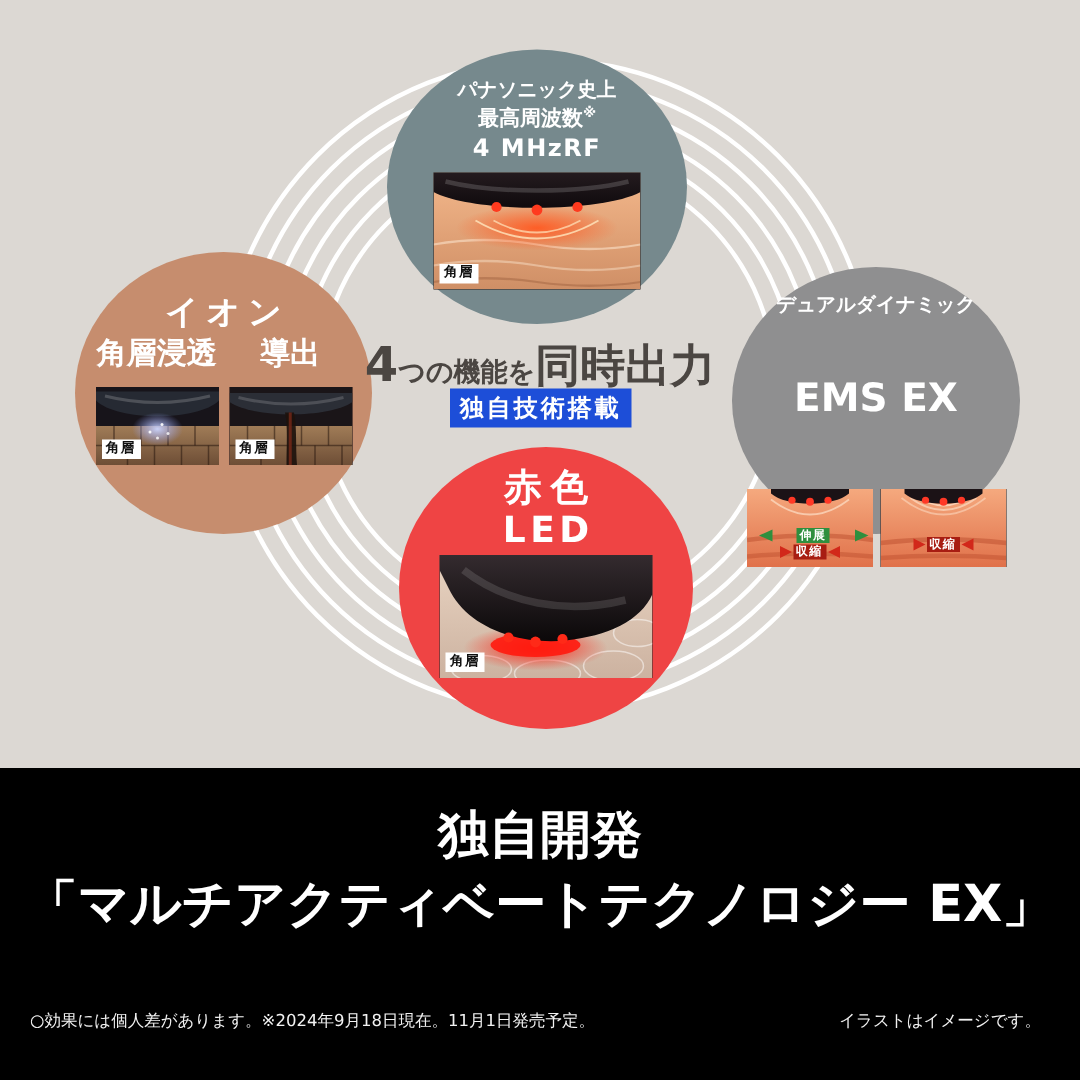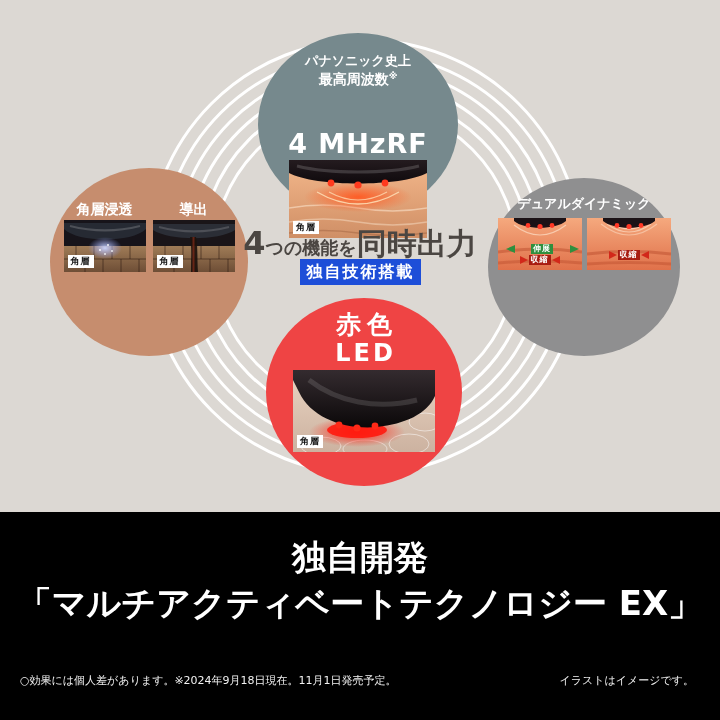--- a/index.html
+++ b/index.html
@@ -22,26 +22,26 @@
     box-sizing:border-box;
   }
   .circle-rf  { left:258px; top:33px;  width:200px; height:183px; background:#76898d; padding-top:20px; }
   .circle-ion { left:50px;  top:168px; width:198px; height:188px; background:#c68d6e; padding-top:28px; }
   .circle-ems { left:488px; top:178px; width:192px; height:178px; background:#8f8f90; padding-top:18px; }
   .circle-led { left:266px; top:298px; width:196px; height:188px; background:#a26b74; padding-top:12px; }
 
   .rf-l1 { font-size:13px; line-height:15px; }
   .rf-l2 { font-size:14px; line-height:16px; }
   .rf-l2 .sup { font-size:9px; vertical-align:5px; }
-  .rf-l3 { font-size:27px; line-height:24px; letter-spacing:1px;margin-top:45px; }
+  .rf-l3 { font-size:16px; line-height:24px; letter-spacing:1px; }
 
   .ion-title { font-size:22px; line-height:26px; letter-spacing:5px; text-indent:5px; }
   .ion-cols { display:flex; gap:7px; margin-top:5px; }
   .ion-col { display:flex; flex-direction:column; align-items:center; }
-  .ion-label { font-size:14px; line-height:17px; margin-bottom:2px; }
+  .ion-label { font-size:20px; line-height:17px; margin-bottom:14px; }
 
   .ems-l1 { font-size:13px; line-height:16px; }
   .ems-l2 { font-size:26px; line-height:28px; }
   .ems-imgs { display:flex; gap:5px; margin-top:6px; }
 
   .led-l1 { font-size:25px; line-height:30px; letter-spacing:6px; text-indent:6px; }
   .led-l2 { font-size:24px; line-height:26px; letter-spacing:3px; text-indent:3px; }
 
   .photo { position:relative; background:#120d0f; overflow:hidden; flex:none; }
   .photo svg { display:block; }
@@ -142,20 +142,21 @@
         <path d="M8,6 C40,14 98,14 130,6" stroke="rgba(255,255,255,0.16)" stroke-width="3" fill="none"></path>
         <circle cx="42" cy="23" r="3.4" fill="#ff3a1e"></circle>
           <circle cx="69" cy="25" r="3.6" fill="#ff3a1e"></circle>
           <circle cx="96" cy="23" r="3.4" fill="#ff3a1e"></circle>
       </svg>
       <span class="chip">角層</span>
     </div>
   </div>
 
   <div class="circle circle-ion" style="background: rgb(198, 141, 110);">
+    <div class="ion-title">イオン</div>
     <div class="ion-cols">
       <div class="ion-col">
         <div class="ion-label">角層浸透</div>
         <div class="photo ph-ion">
           <svg viewBox="0 0 82 52" width="82" height="52">
             <defs>
               <linearGradient id="brick1" x1="0" y1="0" x2="0" y2="1">
                 <stop offset="0" stop-color="#a07c57"></stop>
                   <stop offset="1" stop-color="#6e4e36"></stop>
               </linearGradient>
@@ -209,22 +210,23 @@
             <path d="M6,7 C30,13 52,13 76,7" stroke="rgba(255,255,255,0.16)" stroke-width="2" fill="none"></path>
             <path d="M37,17 C39,26 38,40 38,52 L45,52 C44,40 45,26 43,17 Z" fill="#1d120d" opacity="0.92"></path>
             <rect x="39.5" y="17" width="2" height="35" fill="#8a2c1a" opacity="0.65"></rect>
           </svg>
           <span class="chip">角層</span>
         </div>
       </div>
     </div>
   </div>
 
-  <div class="circle circle-ems" style="background: rgb(143, 143, 144);">
+  <div class="circle circle-ems" style="background: rgb(143, 143, 144); gap: 40px;">
     <div class="ems-l1">デュアルダイナミック</div>
+    <div class="ems-l2">EMS EX</div>
     <div class="ems-imgs">
       <div class="photo ph-ems">
         <svg viewBox="0 0 84 52" width="84" height="52">
           <defs>
             <linearGradient id="emsSkin" x1="0" y1="0" x2="0" y2="1">
               <stop offset="0" stop-color="#f5a97e"></stop>
                 <stop offset="1" stop-color="#e0714a"></stop>
             </linearGradient>
           </defs>
           <rect width="84" height="52" fill="url(#emsSkin)"></rect>

